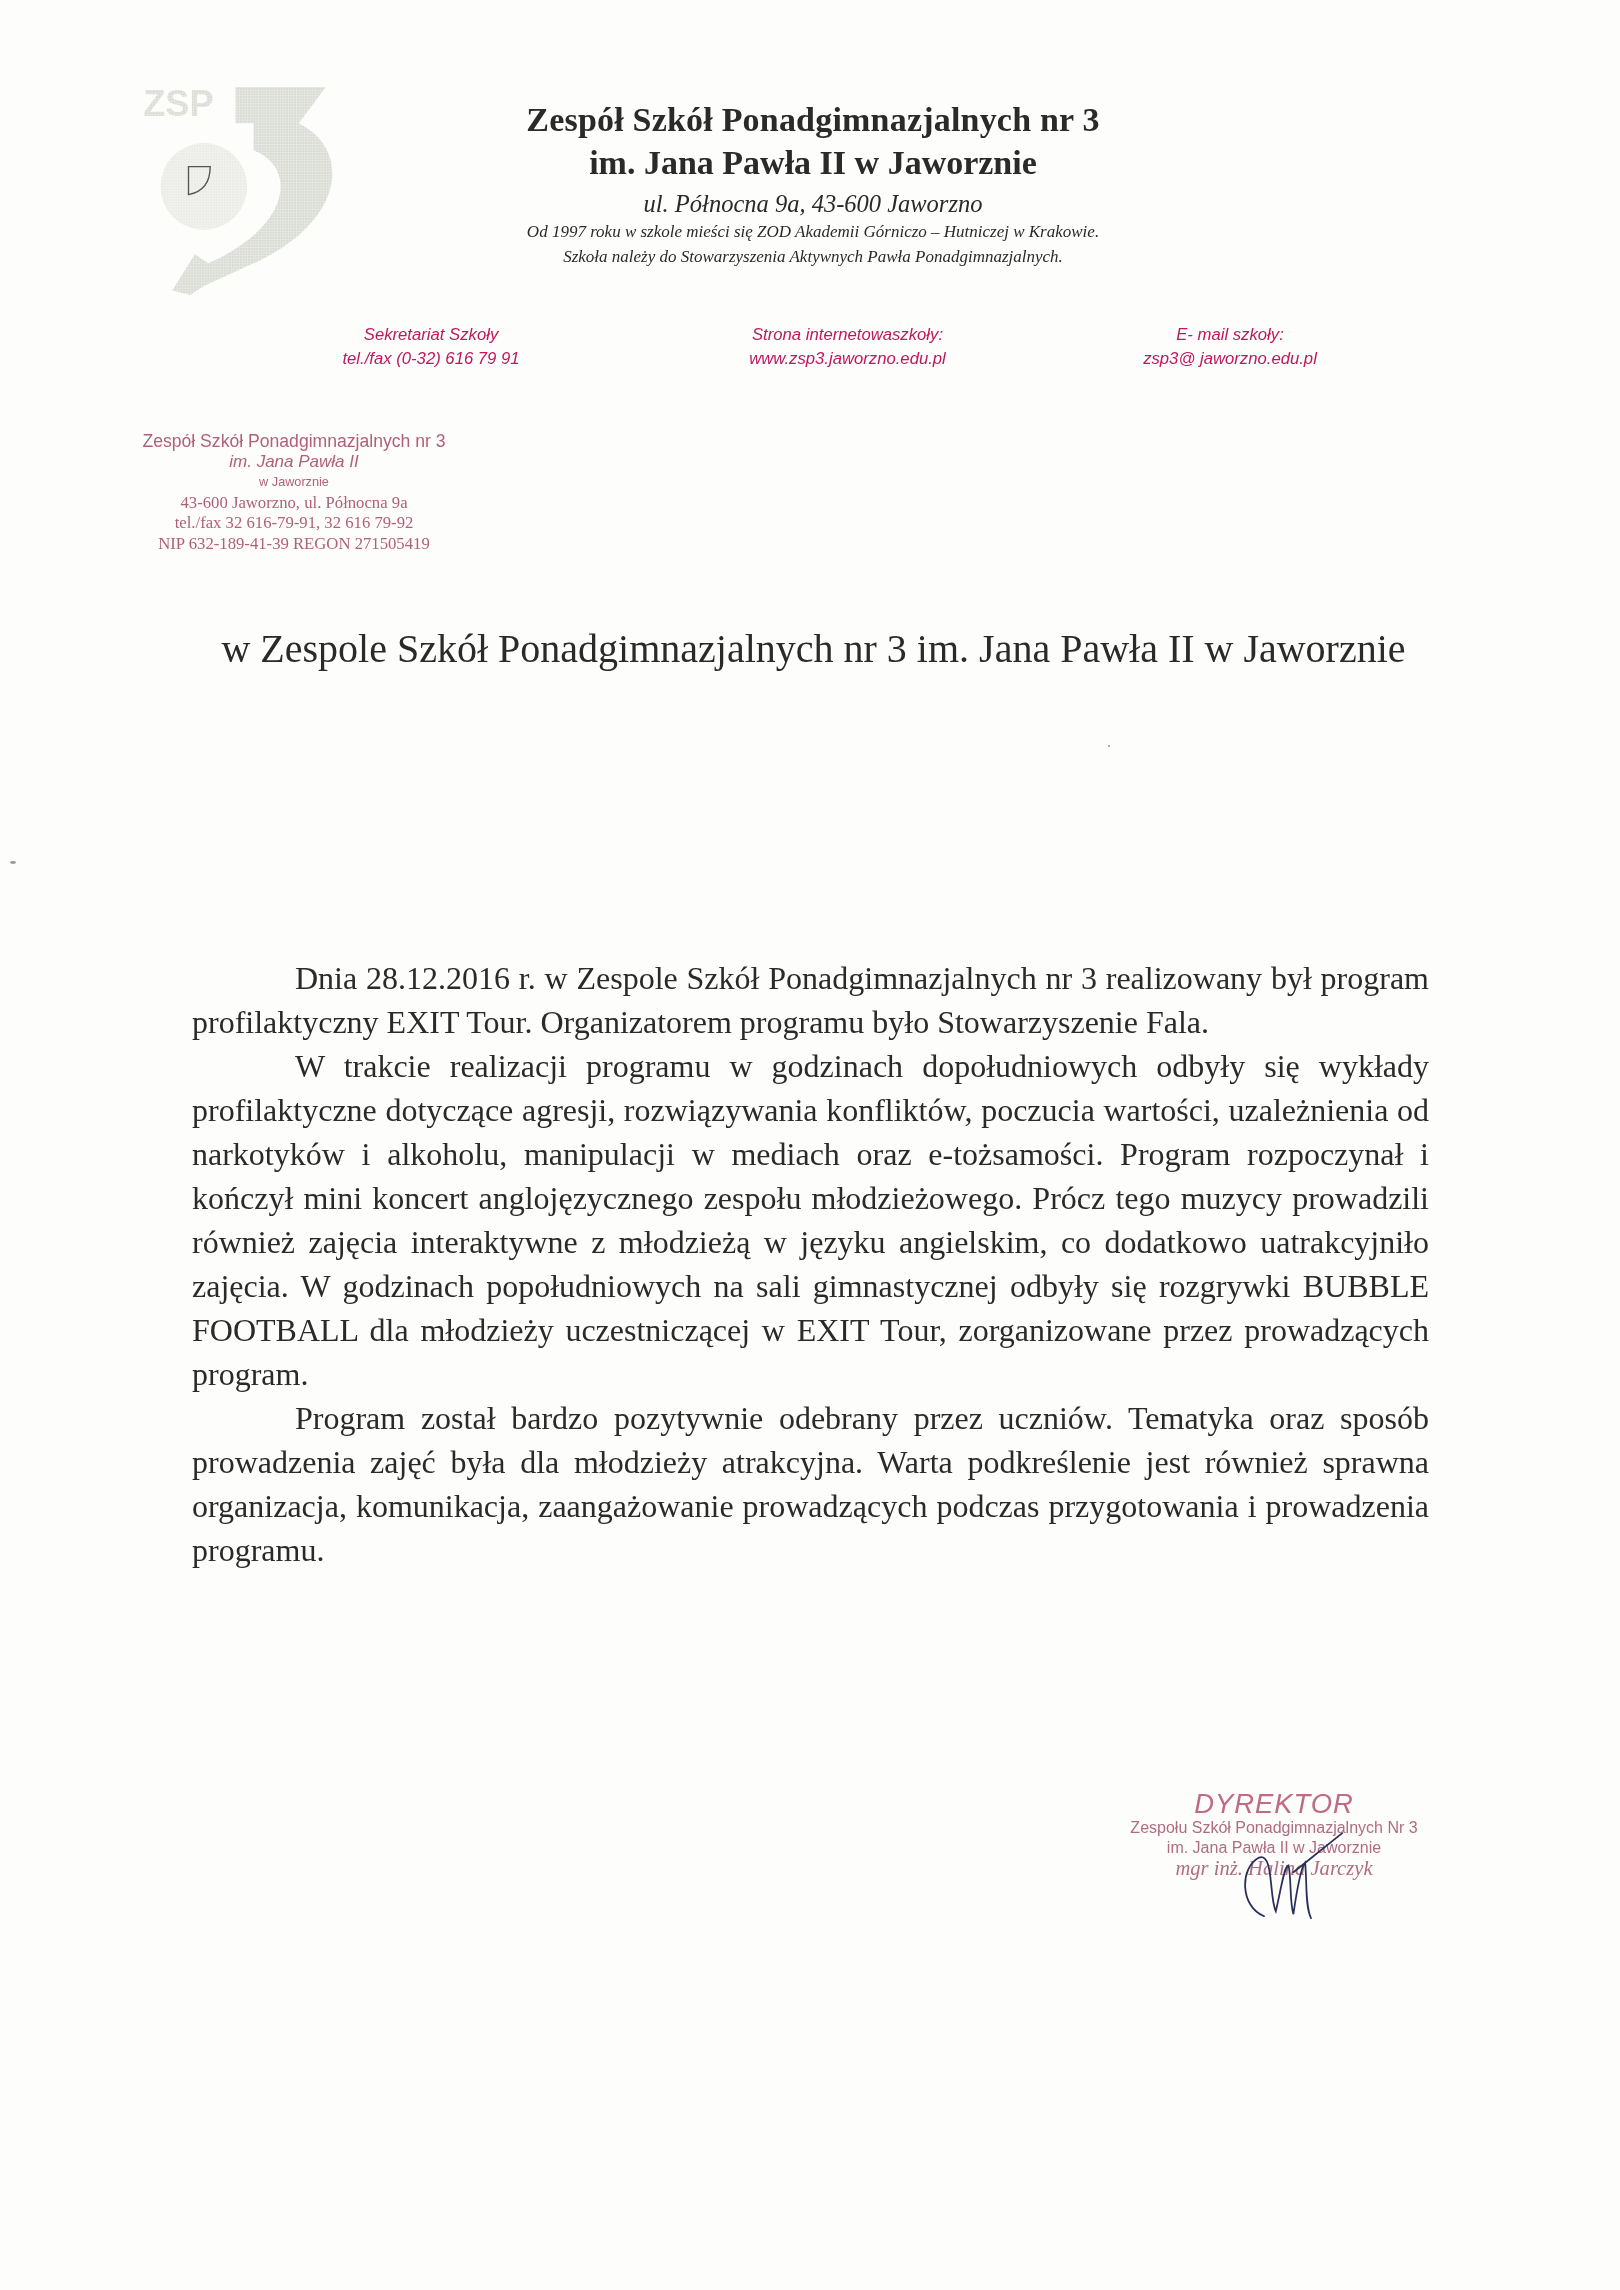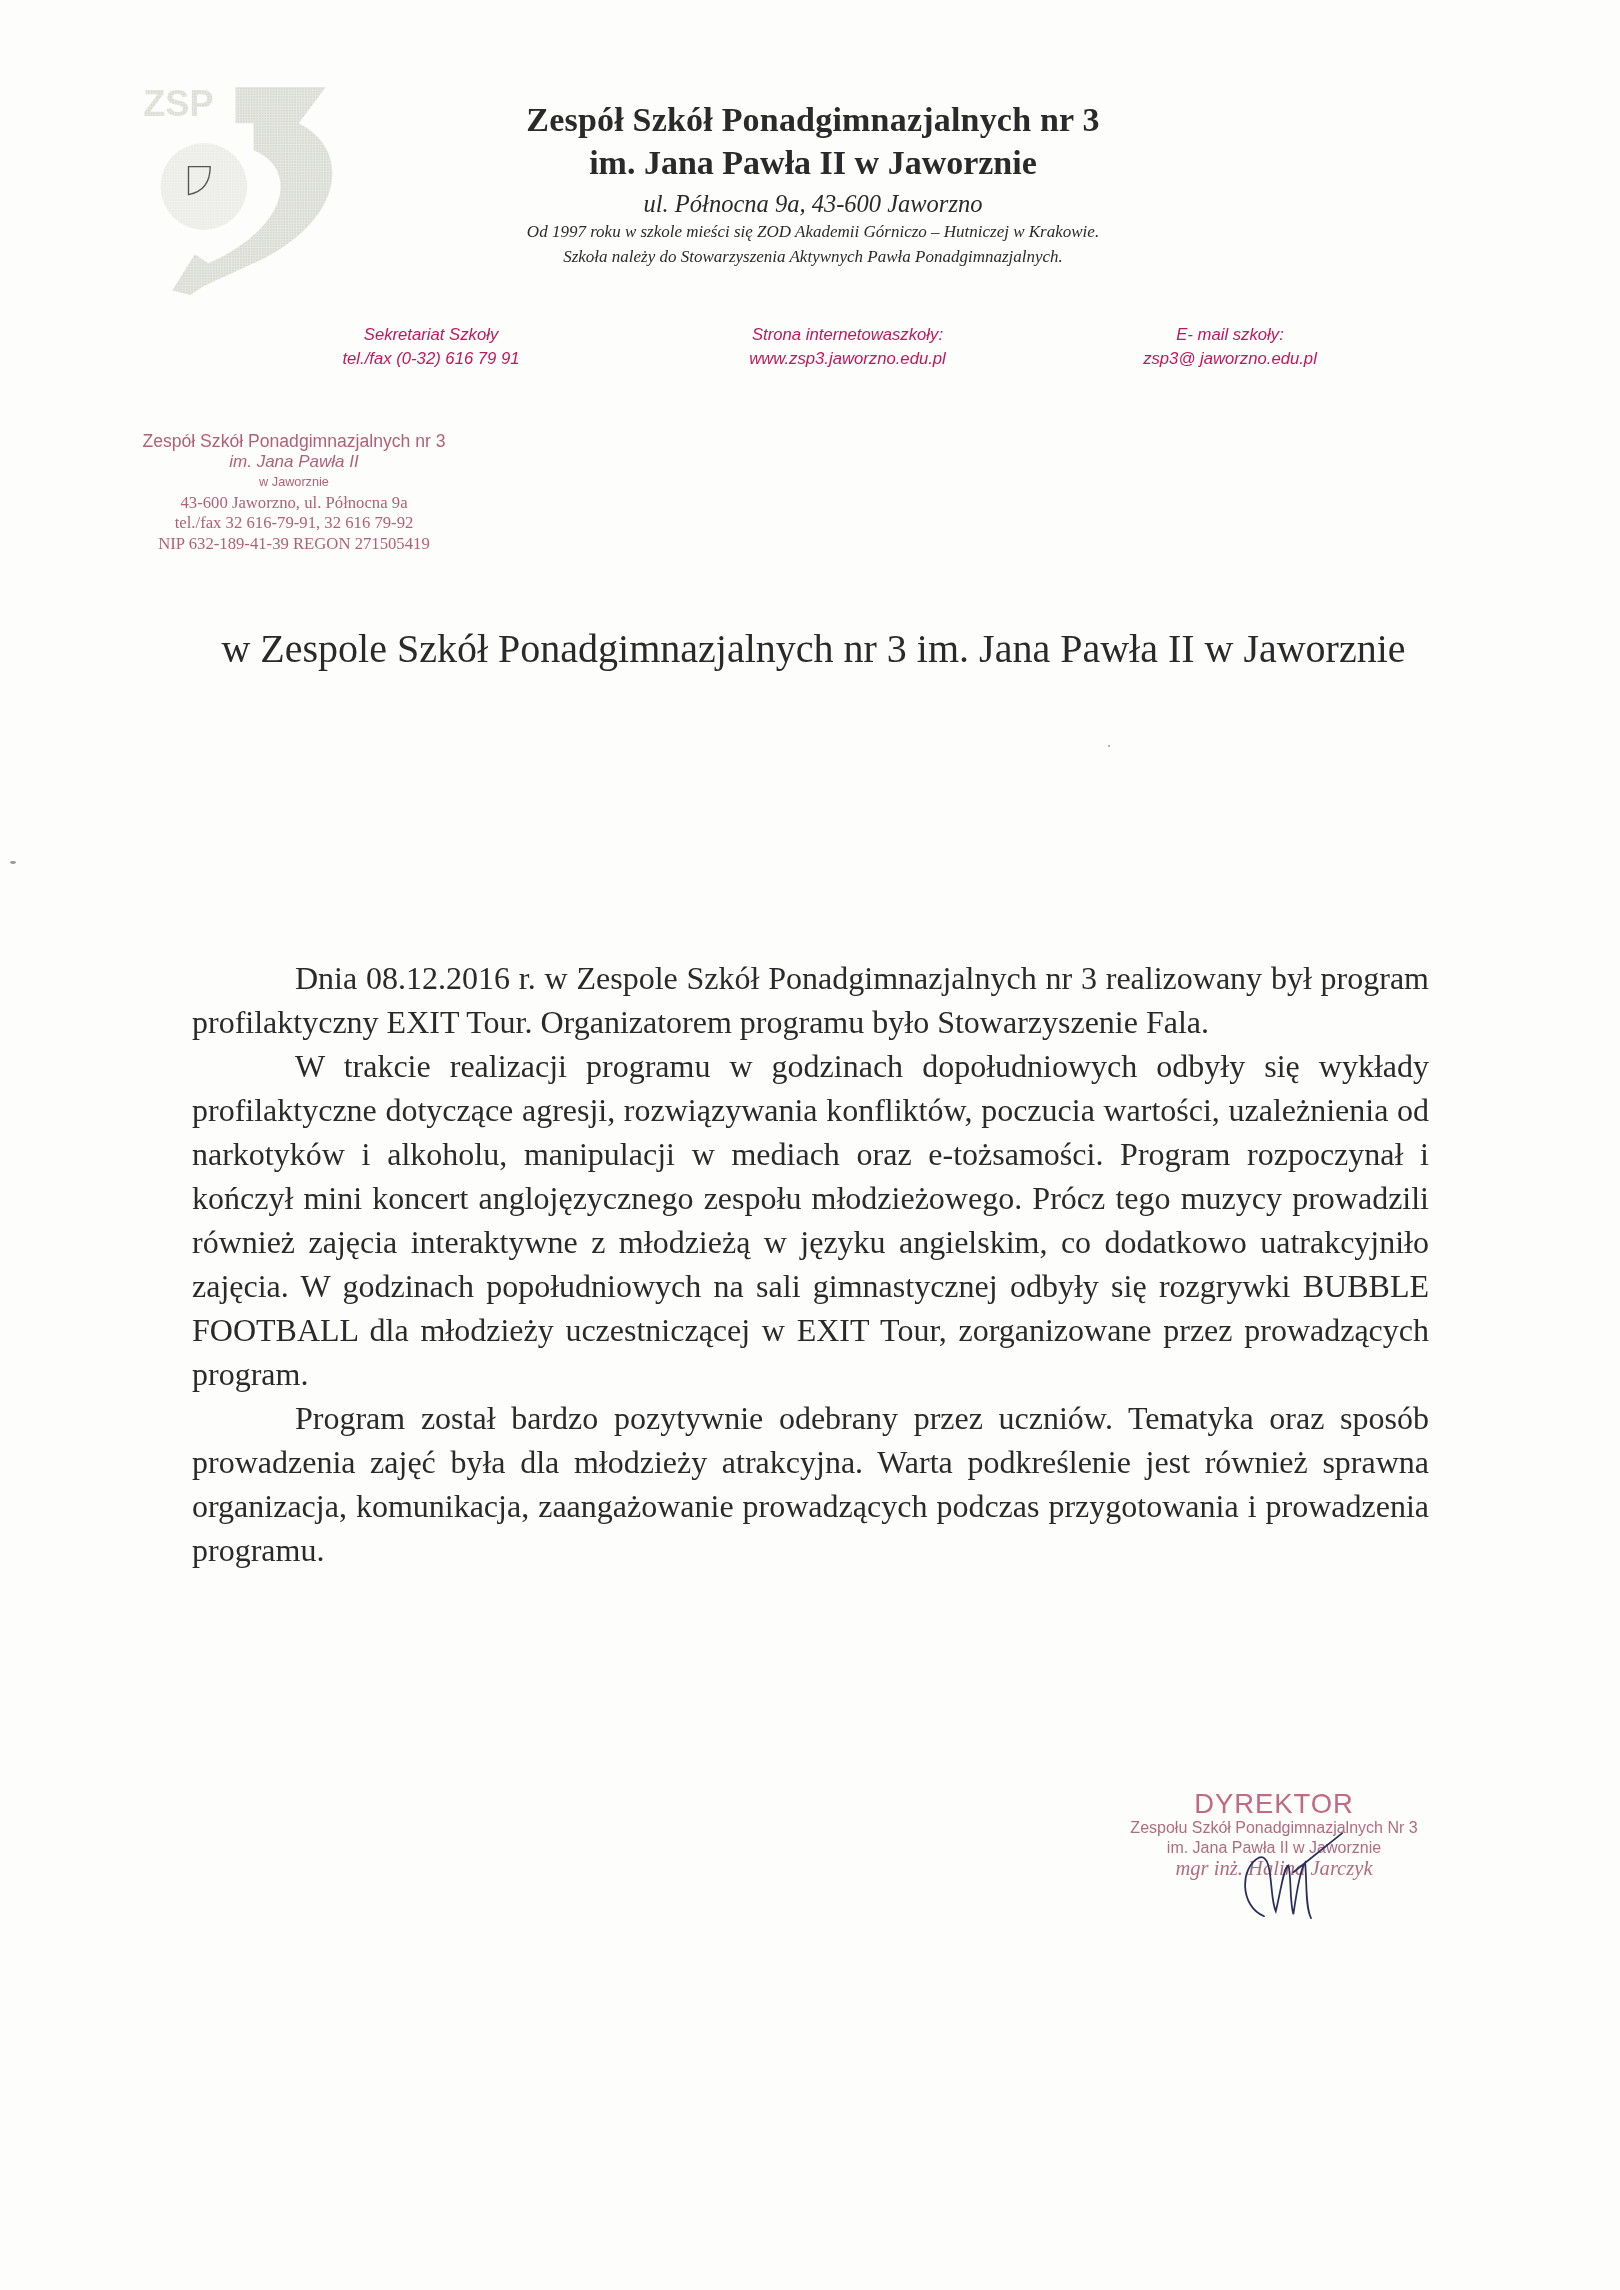--- a/index.html
+++ b/index.html
@@ -21,21 +21,21 @@
   #stamp .s1 { font-family:"Liberation Sans", sans-serif; font-size:17.6px; }
   #stamp .s2 { font-family:"Liberation Sans", sans-serif; font-size:17px; font-style:italic; }
   #stamp .s3 { font-family:Liberation Sans, sans-serif; font-size:12.7px; }
   #stamp .s4 { font-family:"Liberation Serif", serif; font-size:16.7px; }
   #title { left:196px; top:627px; width:1235px; text-align:center; }
   #title .a { font-size:31px; line-height:43px; letter-spacing:0.5px; }
   #title .b { font-size:40px; line-height:43px; }
   #body { left:192px; top:956px; width:1237px; font-size:32px; line-height:44px; text-align:justify; }
   #body p { margin:0; text-indent:103px; }
   #sig { left:1088px; top:1789px; width:372px; text-align:center; color:#c06a85; font-family:"Liberation Sans", sans-serif; }
-  #sig .d { font-size:27.4px; line-height:29px; letter-spacing:1px; }
+  #sig .d { font-size:27.4px; line-height:29px; letter-spacing:1px;font-style:italic; }
   #sig .l { font-size:16px; line-height:19.6px; color:#b06c80; }
   #sig .n { font-family:"Liberation Serif", serif; font-style:italic; font-size:20.6px; color:#b06c80; }
   #signature { left:1225px; top:1828px; width:127px; height:108px; }
   .speck { position:absolute; background:#999; border-radius:50%; }
 </style>
 </head>
 <body>
 
 <svg id="logo" class="abs" viewBox="0 0 260 260">
   <defs>
@@ -78,21 +78,21 @@
   <div class="s4">43-600 Jaworzno, ul. Północna 9a</div>
   <div class="s4">tel./fax 32 616-79-91, 32 616 79-92</div>
   <div class="s4">NIP 632-189-41-39 REGON 271505419</div>
 </div>
 
 <div id="title" class="abs">
   <div class="b">w Zespole Szkół Ponadgimnazjalnych nr 3 im. Jana Pawła II w Jaworznie</div>
 </div>
 
 <div id="body" class="abs">
-  <p>Dnia 08.12.2016 r. w Zespole Szkół Ponadgimnazjalnych nr 3 realizowany był program profilaktyczny EXIT Tour. Organizatorem programu było Stowarzyszenie Fala.</p>
+  <p>Dnia 28.12.2016 r. w Zespole Szkół Ponadgimnazjalnych nr 3 realizowany był program profilaktyczny EXIT Tour. Organizatorem programu było Stowarzyszenie Fala.</p>
   <p>W trakcie realizacji programu w godzinach dopołudniowych odbyły się wykłady profilaktyczne dotyczące agresji, rozwiązywania konfliktów, poczucia wartości, uzależnienia od narkotyków i alkoholu, manipulacji w mediach oraz e-tożsamości. Program rozpoczynał i kończył mini koncert anglojęzycznego zespołu młodzieżowego. Prócz tego muzycy prowadzili również zajęcia interaktywne z młodzieżą w języku angielskim, co dodatkowo uatrakcyjniło zajęcia. W godzinach popołudniowych na sali gimnastycznej odbyły się rozgrywki BUBBLE FOOTBALL dla młodzieży uczestniczącej w EXIT Tour, zorganizowane przez prowadzących program.</p>
   <p>Program został bardzo pozytywnie odebrany przez uczniów. Tematyka oraz sposób prowadzenia zajęć była dla młodzieży atrakcyjna. Warta podkreślenie jest również sprawna organizacja, komunikacja, zaangażowanie prowadzących podczas przygotowania i prowadzenia programu.</p>
 </div>
 
 <div id="sig" class="abs">
   <div class="d">DYREKTOR</div>
   <div class="l">Zespołu Szkół Ponadgimnazjalnych Nr 3</div>
   <div class="l">im. Jana Pawła II w Jaworznie</div>
   <div class="n">mgr inż. Halina Jarczyk</div>
 </div>

